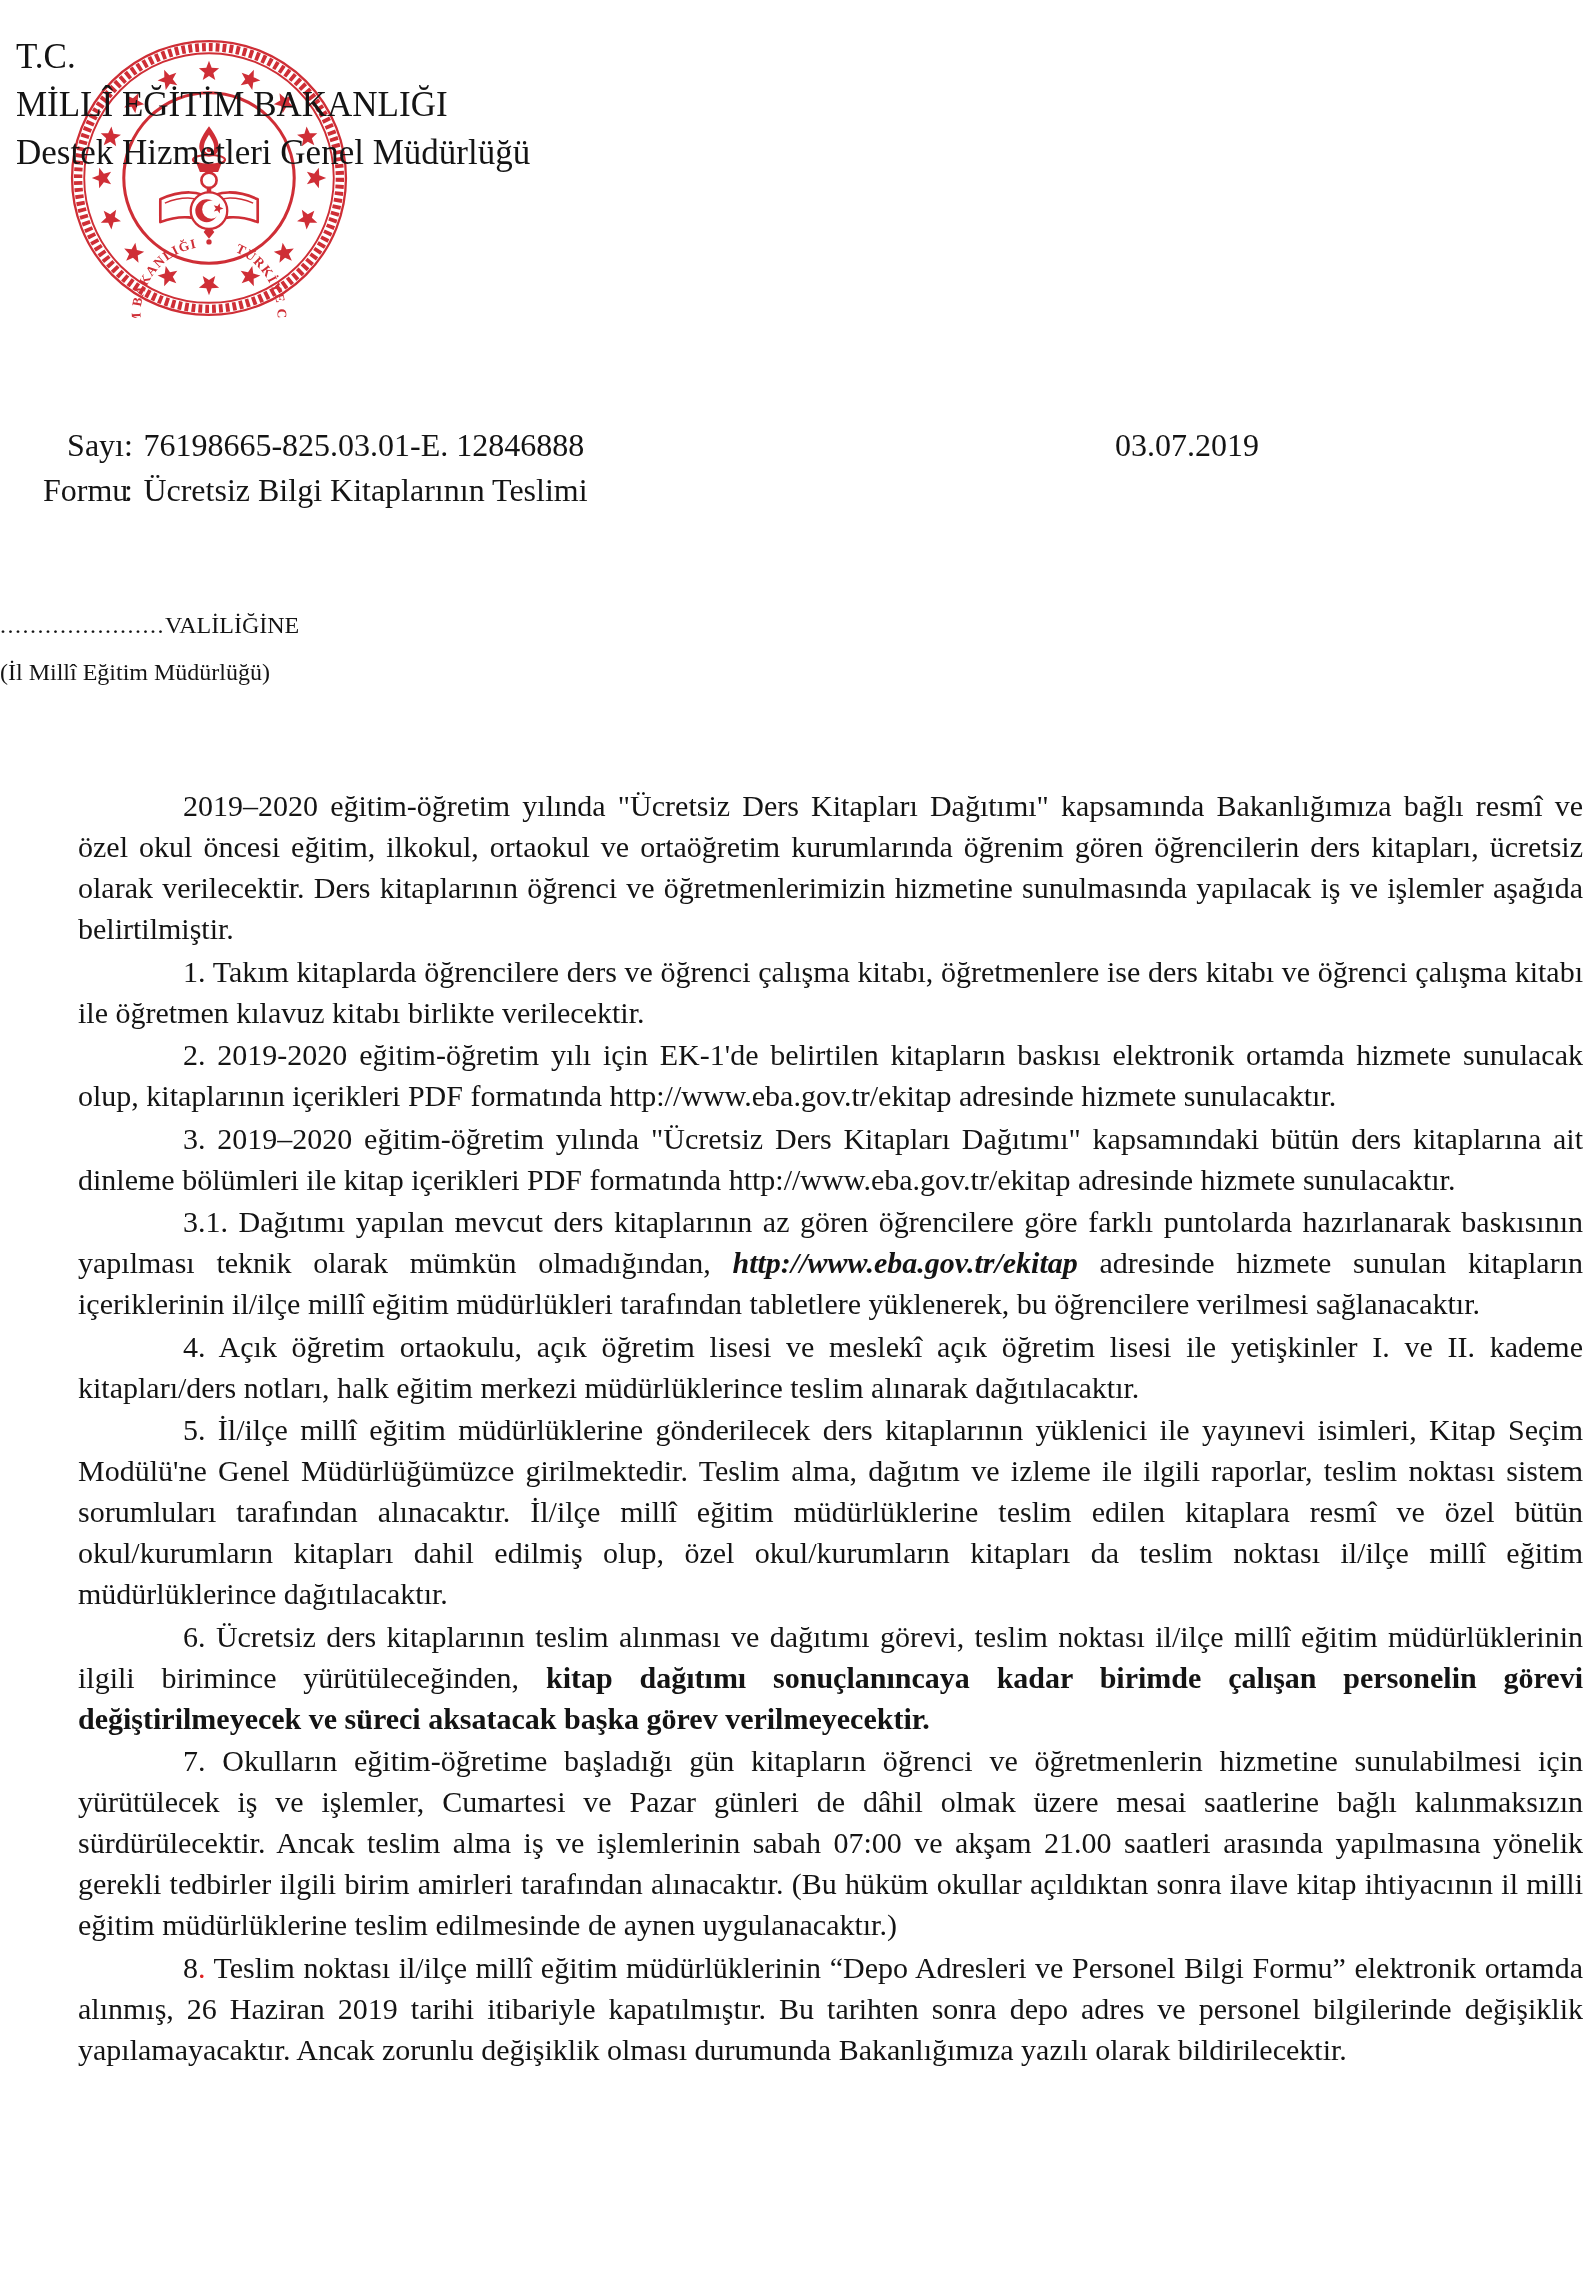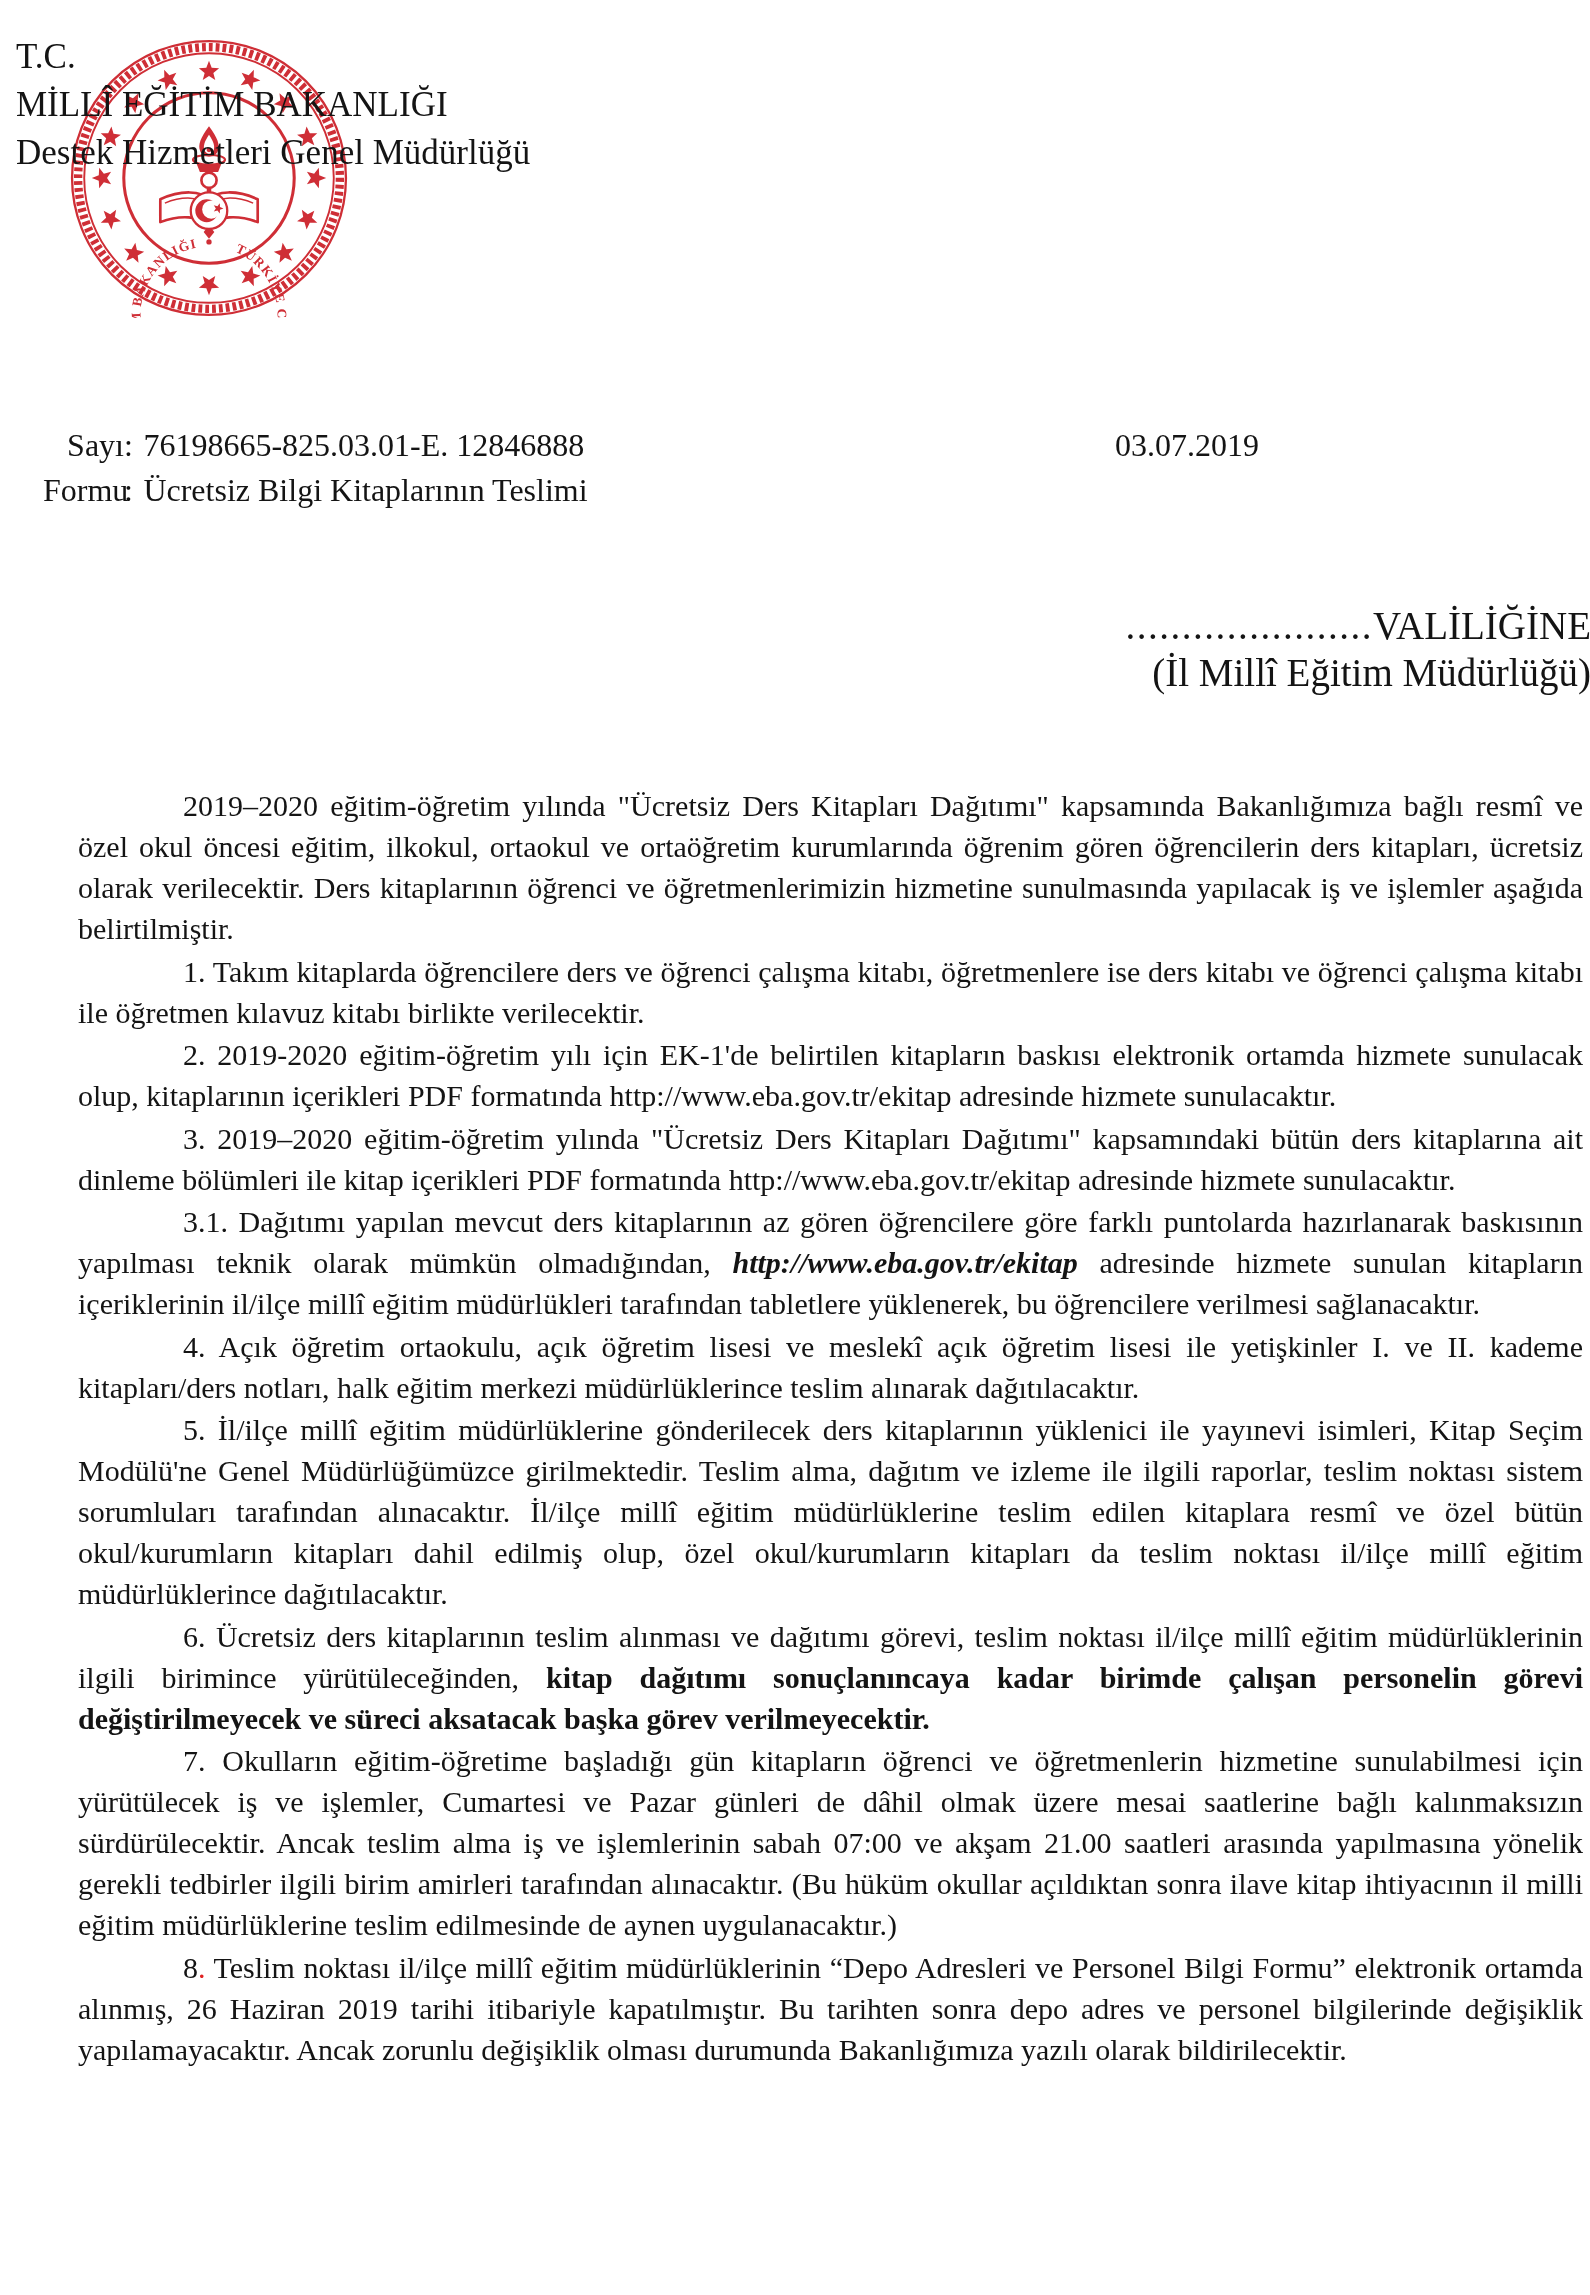--- a/index.html
+++ b/index.html
@@ -23,21 +23,21 @@
     text-align:left;font-size:35px;line-height:48px;color:var(--ink);
   }
   .letterhead .lh-line{white-space:pre;}
   .meta{position:absolute;left:43px;top:423px;font-size:32px;line-height:45px;text-align:right;}
   .meta-row{display:flex;}
   .meta-label{display:inline-block;width:81px;}
   .meta-colon{display:inline-block;margin-right:10.5px;}
   .date{position:absolute;left:1115px;top:423px;font-size:32px;line-height:45px;}
   .addressee{
     position:absolute;left:0;top:602px;width:100%;
-    text-align:right;font-size:39px;line-height:47px;
+    text-align:left;font-size:24px;line-height:47px;
   }
   .addr-dots{letter-spacing:1.5px;}
   .body-text{
     position:absolute;left:43px;top:785px;width:1505px;
     font-size:30px;line-height:41px;text-align:justify;margin-left:35px;
   }
   .body-text p{margin:0 0 1.5px 0;text-indent:105px;}
   .b{font-weight:bold;}
   .i{font-style:italic;}
   .r{color:var(--dot-red);}

